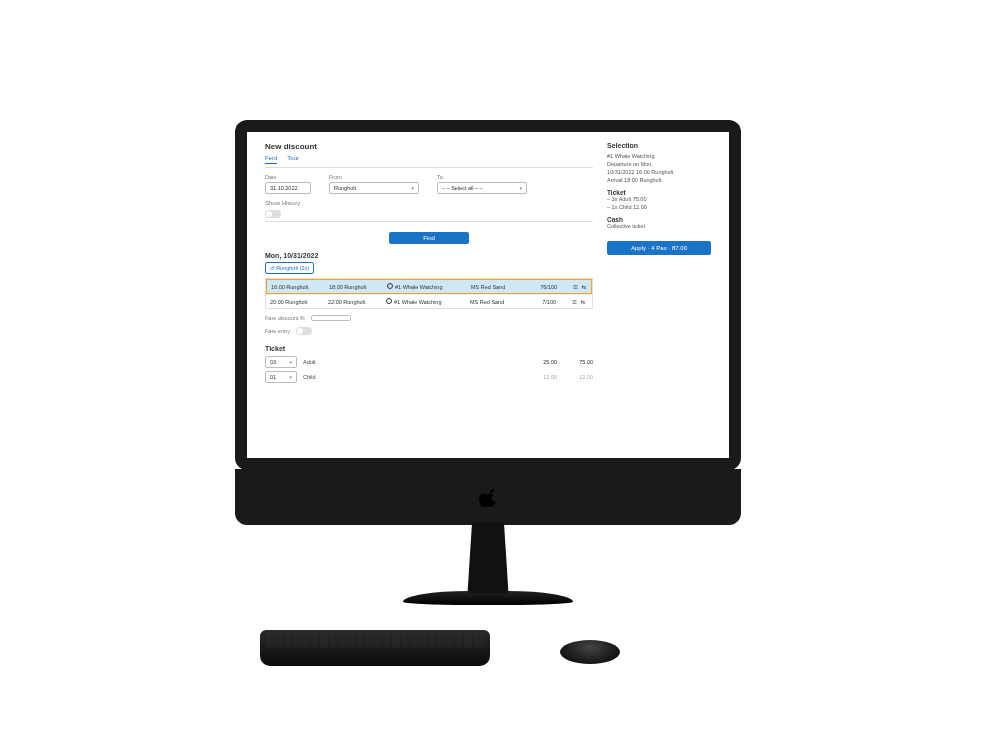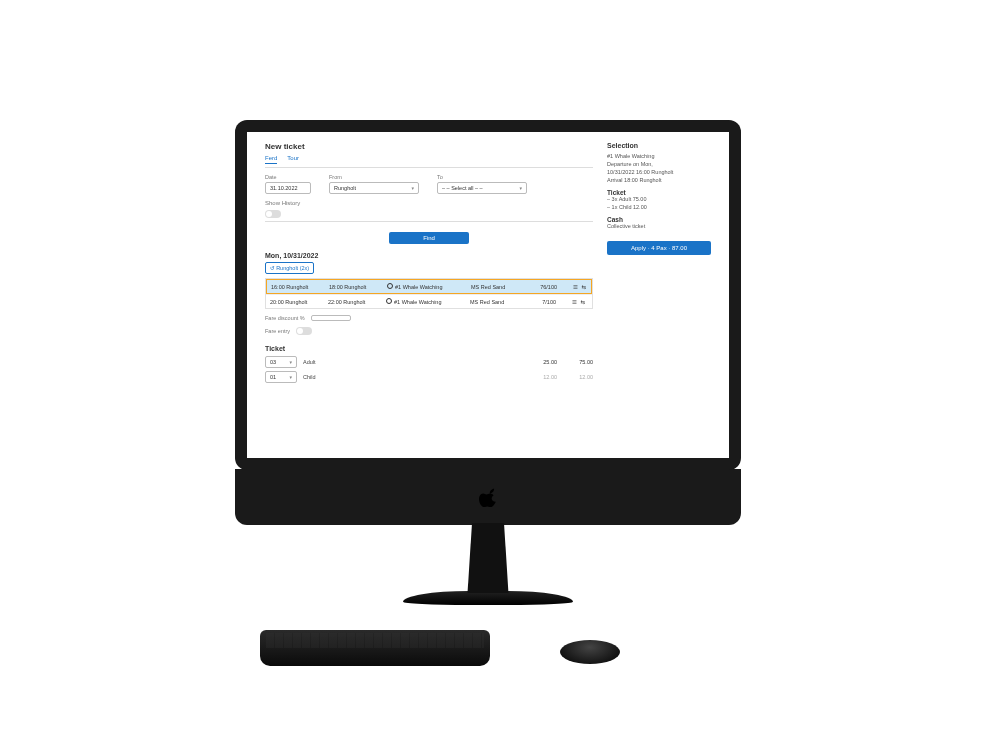--- a/index.html
+++ b/index.html
@@ -155,21 +155,21 @@
   }
 </style>
 </head>
 <body>
 
 <div class="imac">
   <div class="screen-outer">
     <div class="screen">
 
       <div class="main-col">
-        <h1 class="title">New ticket</h1>
+        <h1 class="title">New discount</h1>
         <div class="tabs">
           <span class="tab">Ferd</span>
           <span class="tab inactive">Tour</span>
         </div>
         <hr class="sep">
 
         <div class="filters">
           <div class="filter">
             <label>Date</label>
             <span class="input date">

